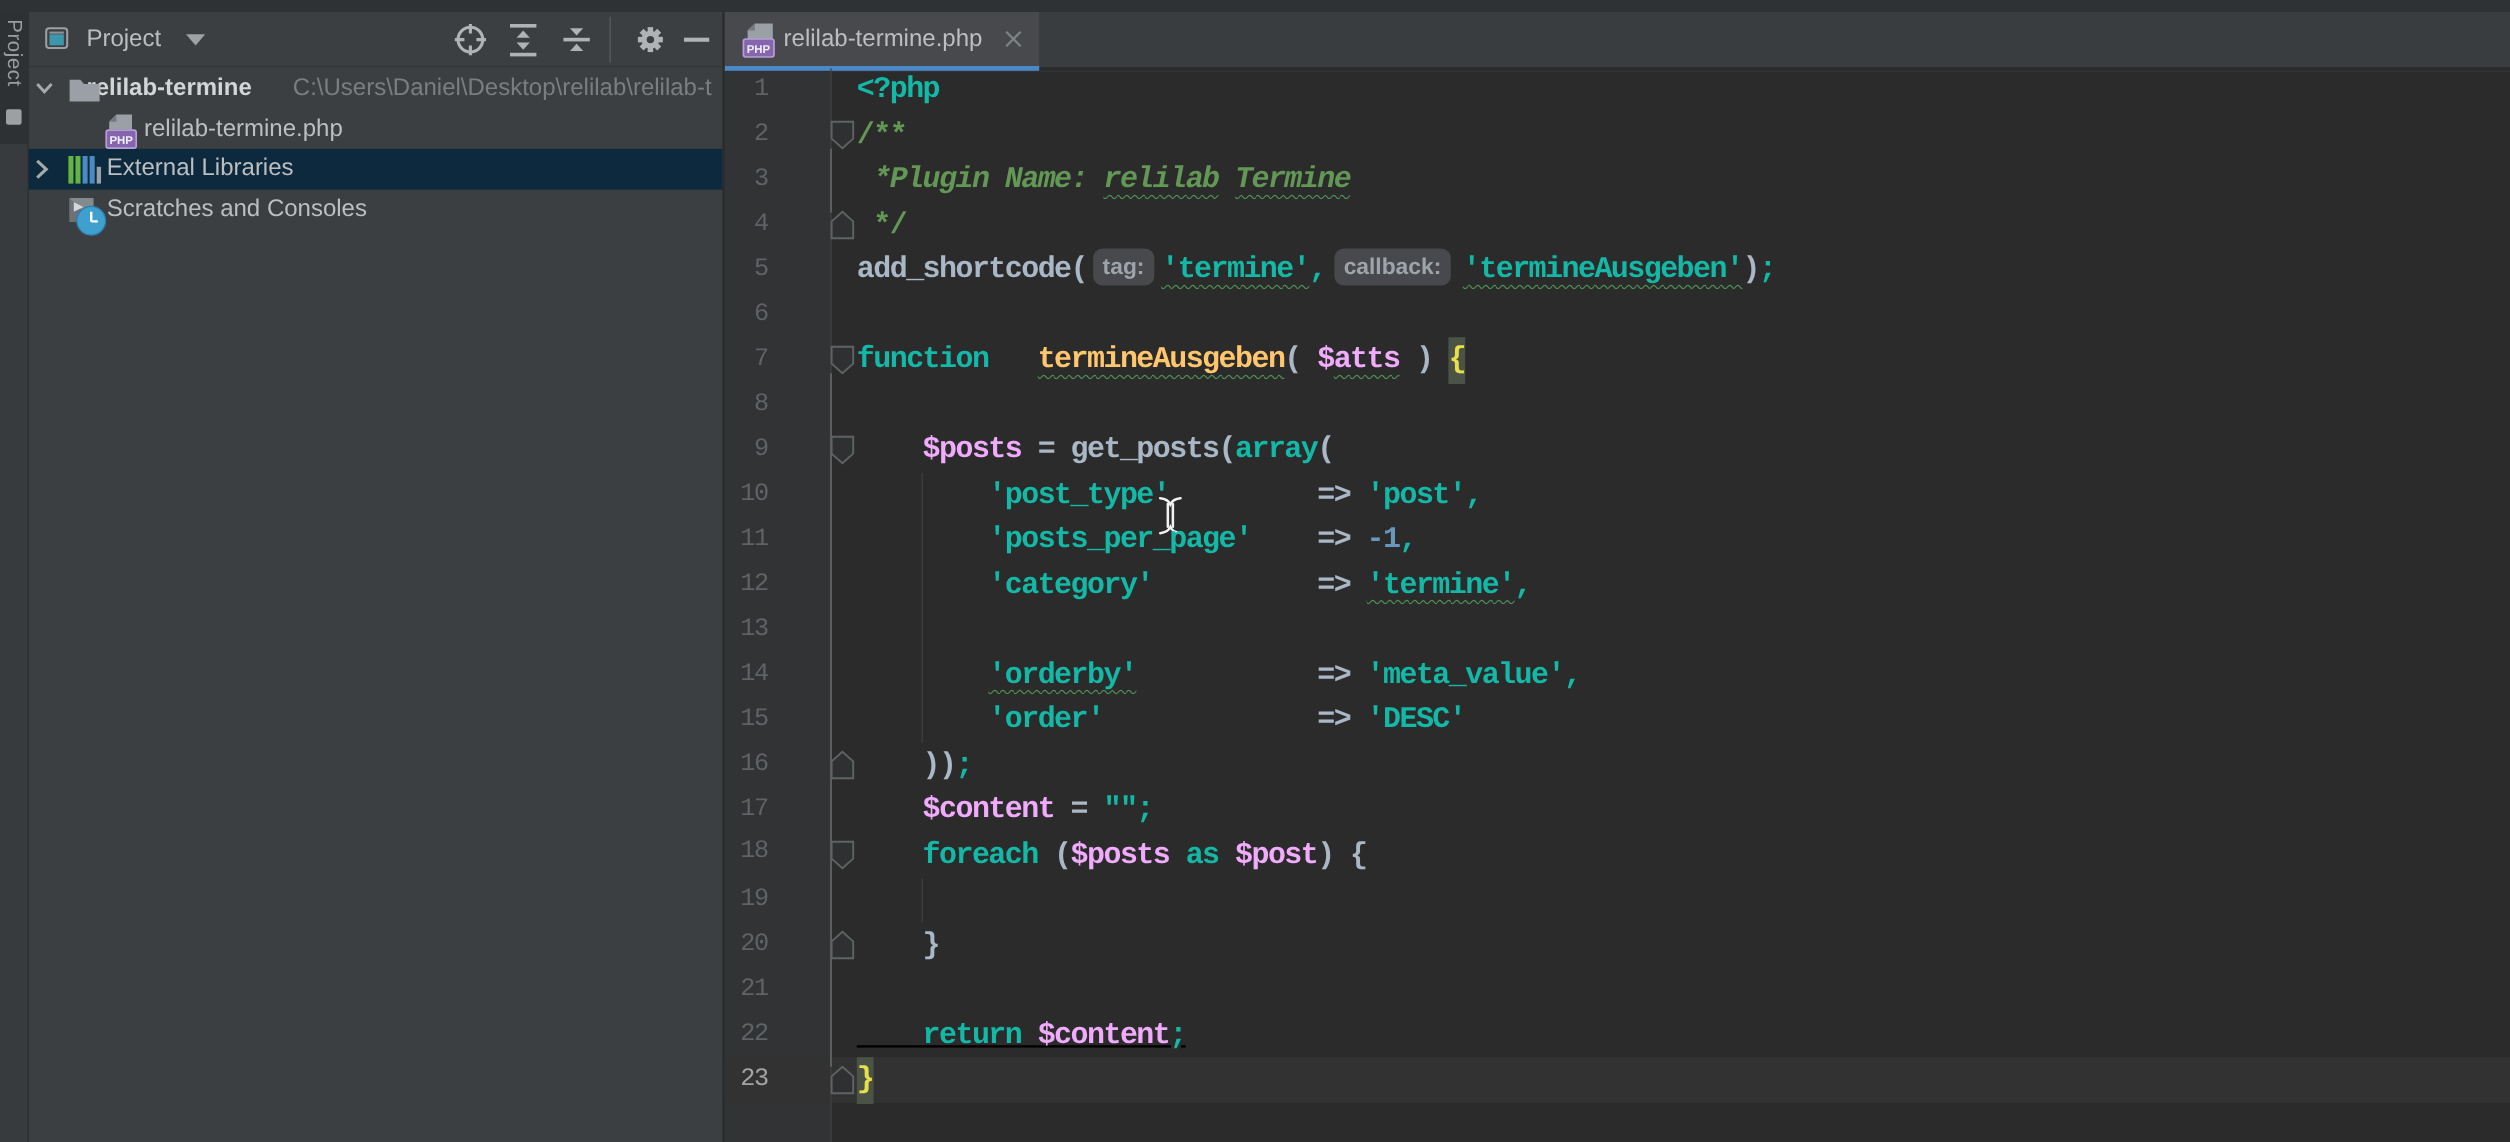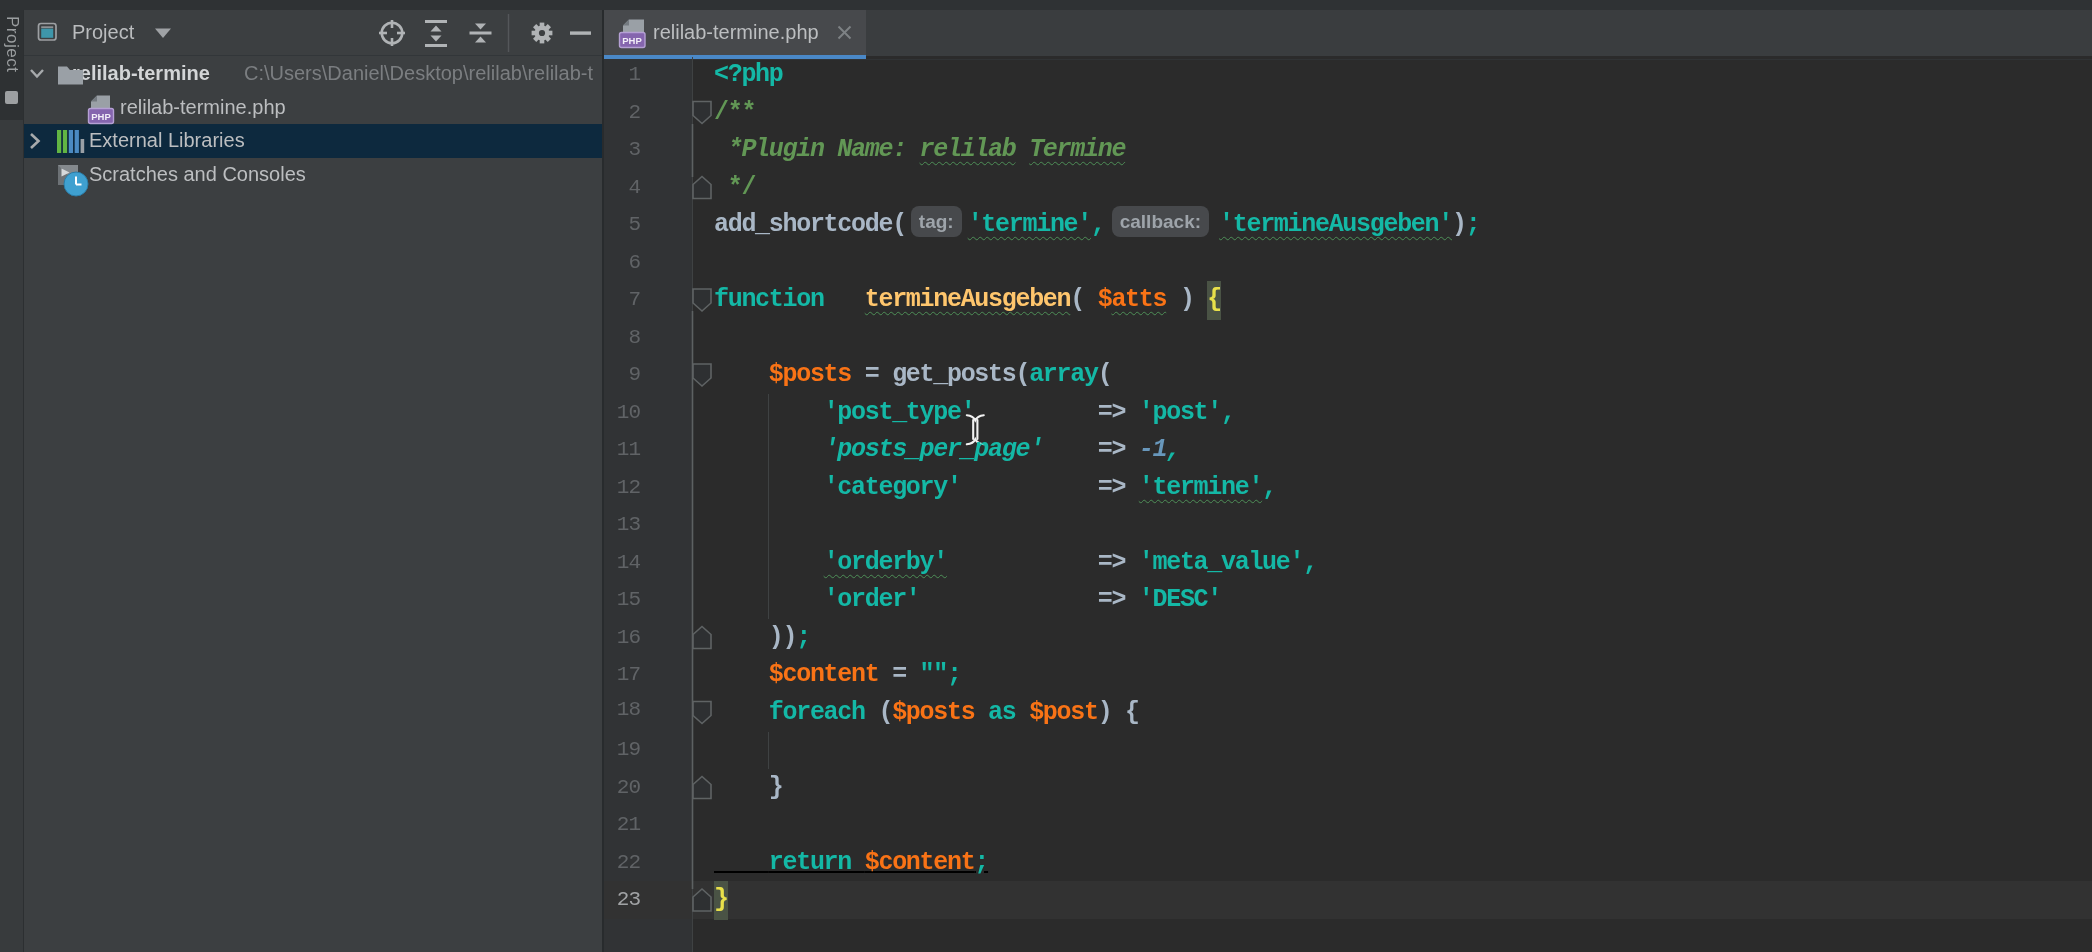--- a/index.html
+++ b/index.html
@@ -31,21 +31,21 @@
   #barline{left:604px;top:59px;width:1488px;height:1px;background:#303335;}
   
   #gutter{left:604px;top:60px;width:89px;height:892px;background:#313335;}
   #gutline{left:692px;top:57px;width:1px;height:895px;background:#3f4243;}
   #curline{left:604px;top:881px;width:1488px;height:38px;background:#323232;}
   .lnum{position:absolute;left:560px;width:80px;height:37.5px;line-height:37.5px;text-align:right;
         font-family:"Liberation Mono",monospace;font-size:21px;letter-spacing:-1px;color:#606366;}
   .cl{position:absolute;left:714px;height:37.5px;line-height:37.5px;white-space:pre;
       font-family:"Liberation Mono",monospace;font-size:25px;letter-spacing:-1.3px;font-weight:bold;}
   .k{color:#14b8a6;} .s{color:#14b8a6;} .d{color:#629755;font-style:italic;}
-  .n{color:#6897bb;} .v{color:#f97316;} .w{color:#a9b7c6;} .f{color:#ffc66d;} .b{color:#e8e04a;}
+  .n{color:#6897bb;} .v{color:#f0abfc;} .w{color:#a9b7c6;} .f{color:#ffc66d;} .b{color:#e8e04a;}
   .sq{text-decoration-line:underline;text-decoration-style:wavy;text-decoration-color:#4e8f57;
       text-decoration-thickness:1px;text-underline-offset:5px;}
   .badge{display:inline-block;font-family:"Liberation Sans",sans-serif;font-size:19px;letter-spacing:0;
          color:#9ea4aa;background:#47494c;border-radius:8px;height:31px;line-height:31px;
          padding:0 8px;vertical-align:3px;}
   .guide{position:absolute;width:1px;background:#3f4243;}
   .bracebox{position:absolute;width:14px;height:39px;background:#4a5345;}
 </style>
 </head>
 <body>
@@ -215,21 +215,21 @@
   <div class="bracebox" style="left:714px;top:881px;"></div>
 
   <div class="cl" style="top:56.25px;"><span class="k">&lt;?php</span></div>
   <div class="cl" style="top:93.75px;"><span class="d" style="font-style:normal;">/**</span></div>
   <div class="cl" style="top:131.25px;"><span class="d"> *Plugin Name: <span class="sq">relilab</span> <span class="sq">Termine</span></span></div>
   <div class="cl" style="top:168.75px;"><span class="d" style="font-style:normal;"> */</span></div>
   <div class="cl" style="top:206.25px;"><span class="w">add_shortcode(</span><span class="badge" style="margin-left:5px;margin-right:6px;">tag:</span><span class="s sq">'termine'</span><span class="k">,</span><span class="badge" style="margin-left:7px;margin-right:10px;">callback:</span><span class="s sq">'termineAusgeben'</span><span class="w">)</span><span class="k">;</span></div>
   <div class="cl" style="top:281.25px;"><span class="k">function</span>   <span class="f sq">termineAusgeben</span><span class="w">(</span> <span class="v">$<span class="sq">atts</span></span> <span class="w">)</span> <span class="b">{</span></div>
   <div class="cl" style="top:356.25px;">    <span class="v">$posts</span><span class="w"> = get_posts(</span><span class="k">array</span><span class="w">(</span></div>
   <div class="cl" style="top:393.75px;">        <span class="s">'post_type'</span>         <span class="w">=&gt; </span><span class="s">'post'</span><span class="k">,</span></div>
-  <div class="cl" style="top:431.25px;font-style:italic;">        <span class="s">'posts_per_page'</span>    <span class="w">=&gt; </span><span class="n">-1</span><span class="k">,</span></div>
+  <div class="cl" style="top:431.25px;">        <span class="s">'posts_per_page'</span>    <span class="w">=&gt; </span><span class="n">-1</span><span class="k">,</span></div>
   <div class="cl" style="top:468.75px;">        <span class="s">'category'</span>          <span class="w">=&gt; </span><span class="s sq">'termine'</span><span class="k">,</span></div>
   <div class="cl" style="top:581.25px;">        <span class="s">'order'</span>             <span class="w">=&gt; </span><span class="s">'DESC'</span></div>
   <div class="cl" style="top:543.75px;">        <span class="s sq">'orderby'</span>           <span class="w">=&gt; </span><span class="s">'meta_value'</span><span class="k">,</span></div>
   <div class="cl" style="top:618.75px;">    <span class="w">))</span><span class="k">;</span></div>
   <div class="cl" style="top:656.25px;">    <span class="v">$content</span><span class="w"> = </span><span class="s">""</span><span class="k">;</span></div>
   <div class="cl" style="top:693.75px;">    <span class="k">foreach</span><span class="w"> (</span><span class="v">$posts</span><span class="k"> as </span><span class="v">$post</span><span class="w">) {</span></div>
   <div class="cl" style="top:768.75px;">    <span class="w">}</span></div>
   <div class="cl" style="top:843.75px;text-decoration:underline;">    <span class="k">return </span><span class="v">$content</span><span class="k">;</span></div>
   <div class="cl" style="top:881.25px;"><span class="b">}</span></div>
 </div>

